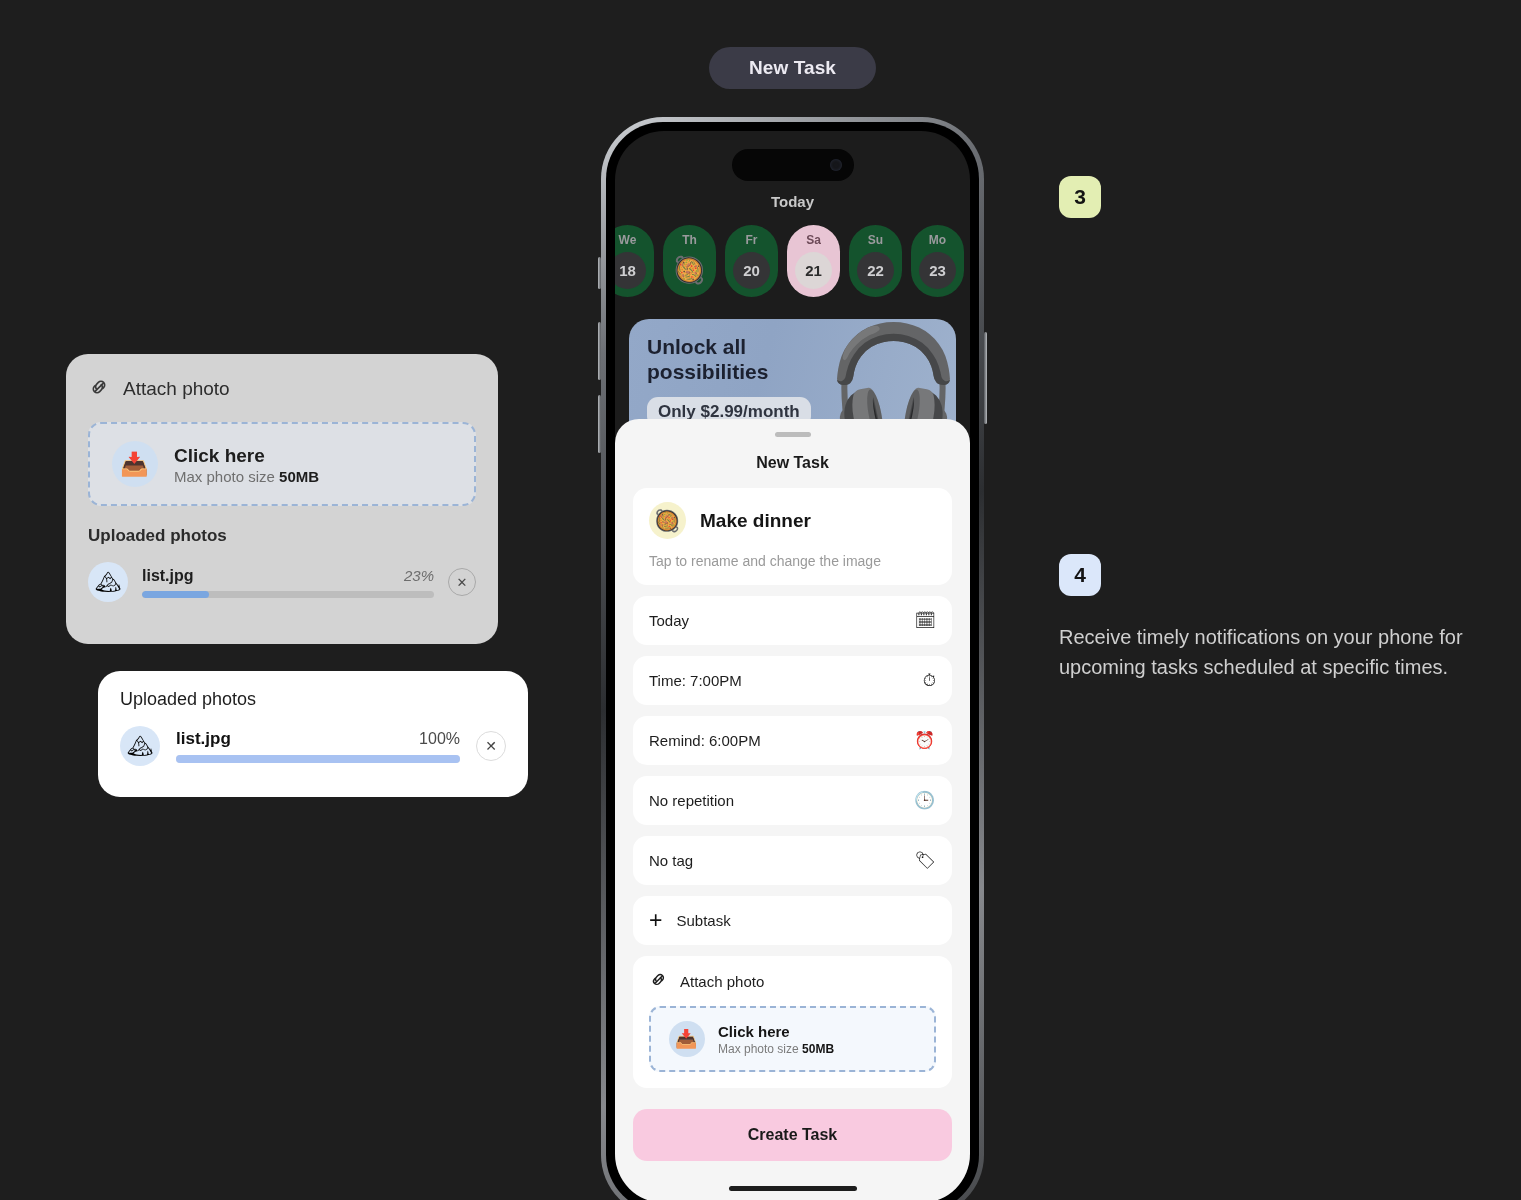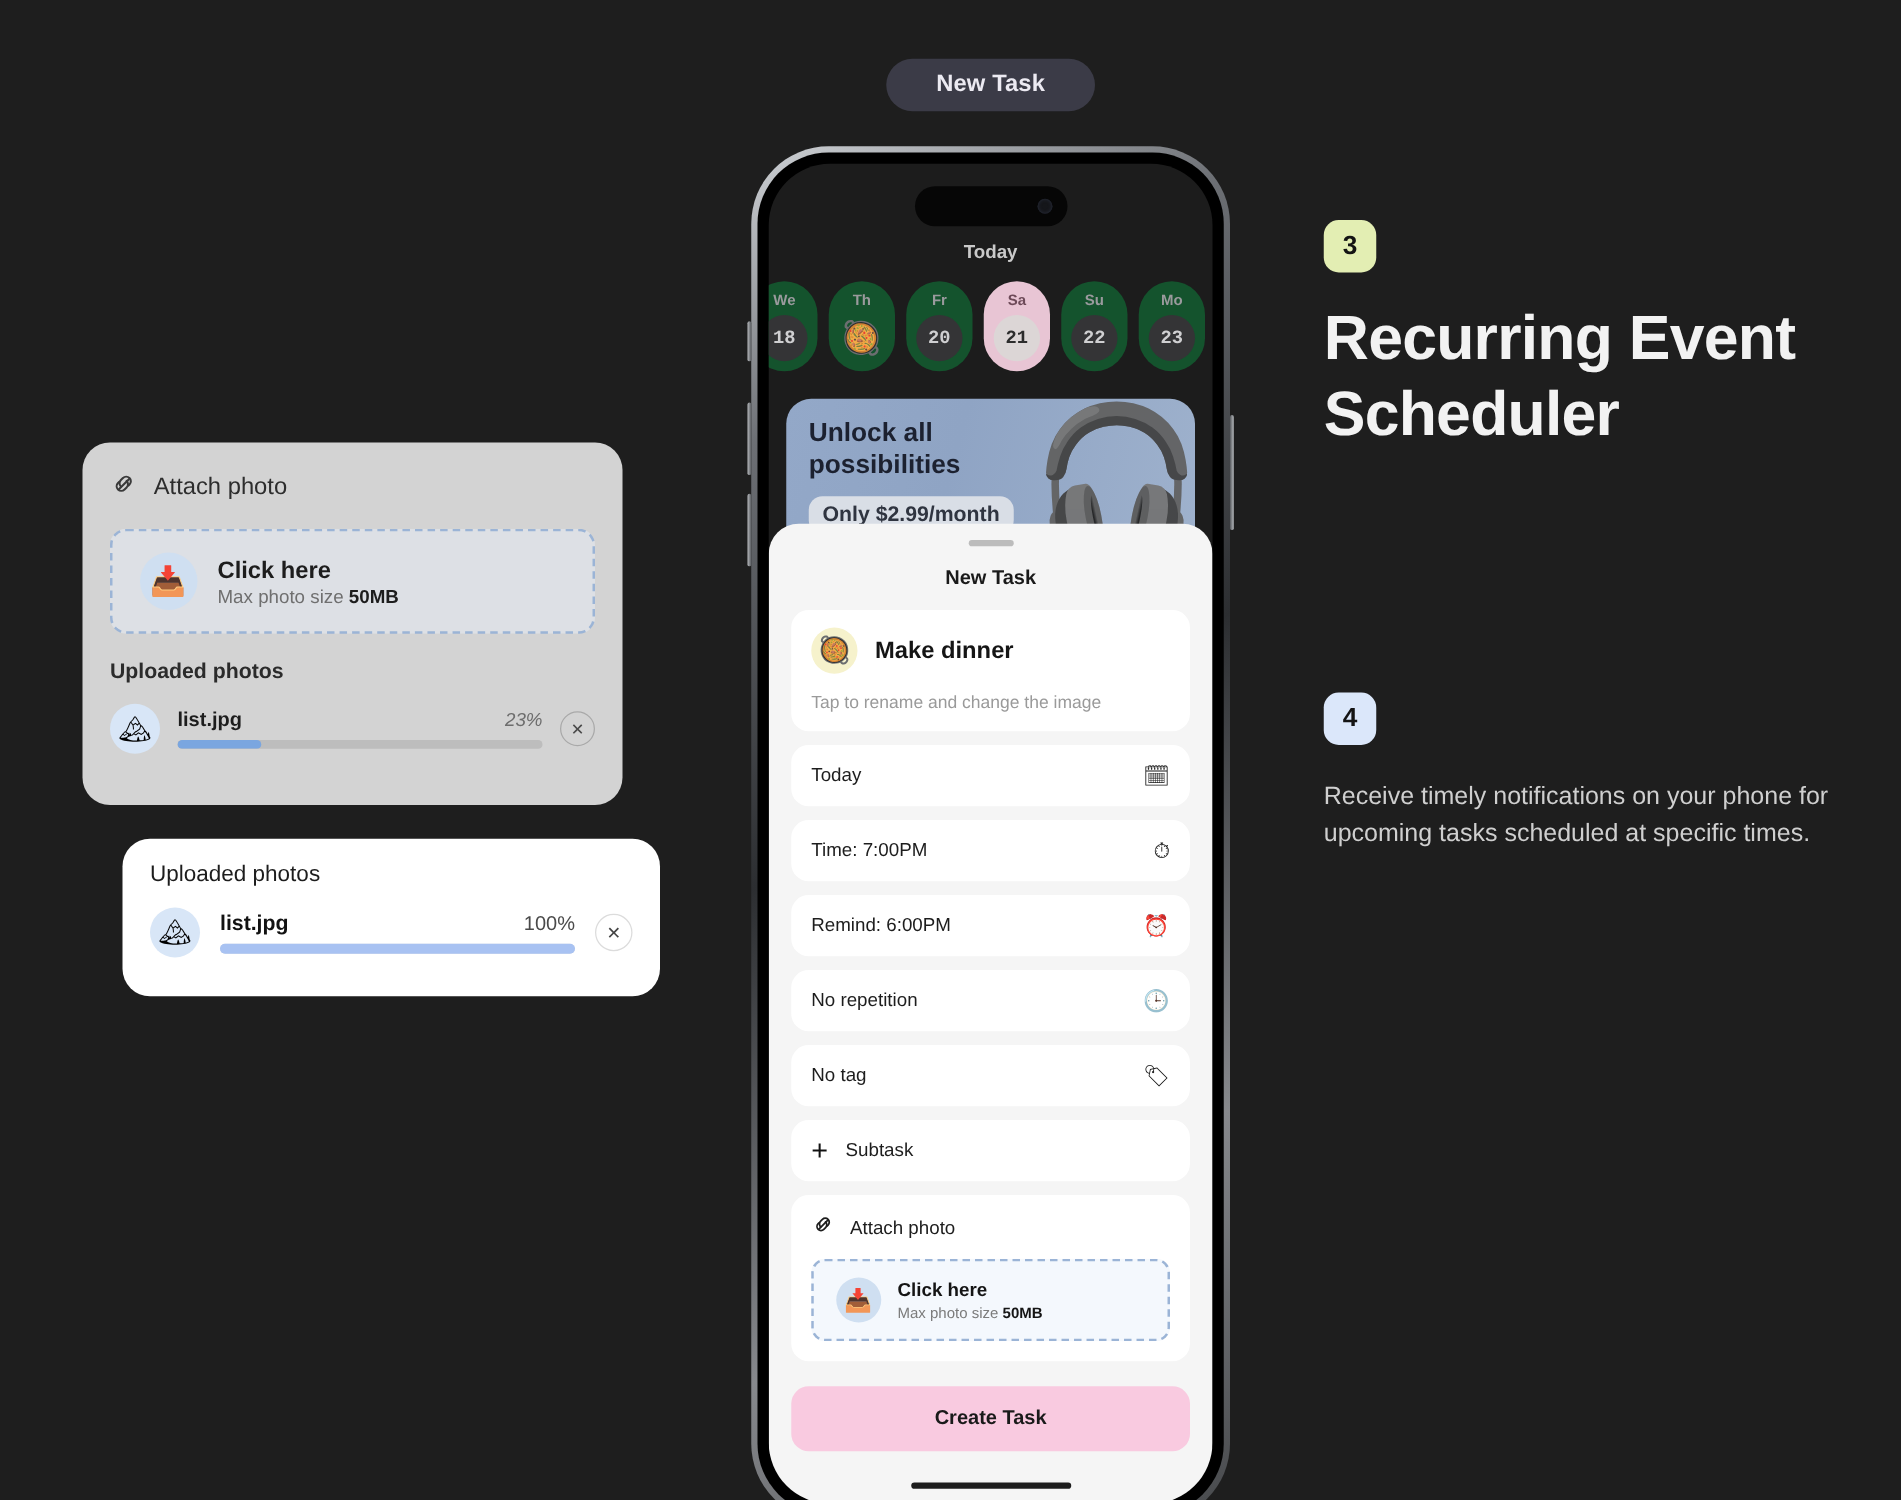--- a/index.html
+++ b/index.html
@@ -221,21 +221,21 @@
     position: relative;
   }
   .day-cell.sel { background: #e8c5d4; }
   .dow { font-size: 12px; color: #9a9a9d; font-weight: 600; }
   .day-cell.sel .dow { color: #6d4a58; }
   .dnum {
     margin-top: 5px;
     width: 37px; height: 37px; border-radius: 50%;
     background: #343436;
     display: flex; align-items: center; justify-content: center;
-    font-size: 15px; color: #cfcfd1; font-weight: 600; font-family: Liberation Mono, monospace;
+    font-size: 15px; color: #cfcfd1; font-weight: 600;
   }
   .day-cell.sel .dnum { background: #dcd6d6; color: #2c2c2c; }
   .dnum.emoji { background: transparent; font-size: 26px; }
 
   .promo {
     position: absolute;
     top: 188px; left: 14px; right: 14px;
     height: 150px;
     border-radius: 20px;
     background: linear-gradient(105deg,#93a8c8 0%,#8fa4c4 40%,#9fb2cd 100%);
@@ -570,19 +570,18 @@
           <div class="home-ind"></div>
         </div>
 
       </div>
     </div>
   </div>
 </div>
 
 <div class="feature f3">
   <div class="badge" id="badge3" style="background: rgb(227, 238, 179);">3</div>
-  <div class="f-title">Recurring Event Scheduler</div>
 </div>
 
 <div class="feature f4">
   <div class="badge" id="badge4" style="background: rgb(219, 231, 250);">4</div>
   <div class="f-desc">Receive timely notifications on your phone for upcoming tasks scheduled at specific times.</div>
 </div>
 
 </body></html>

